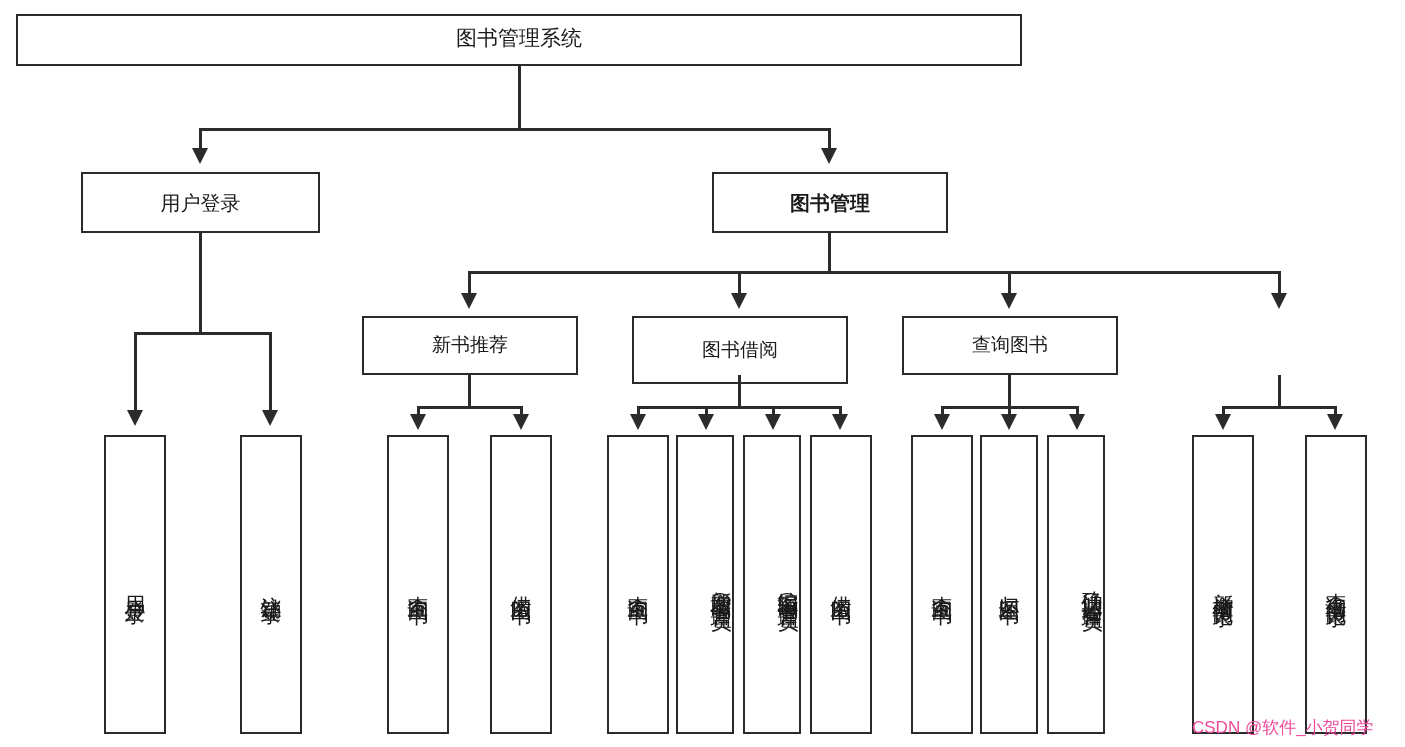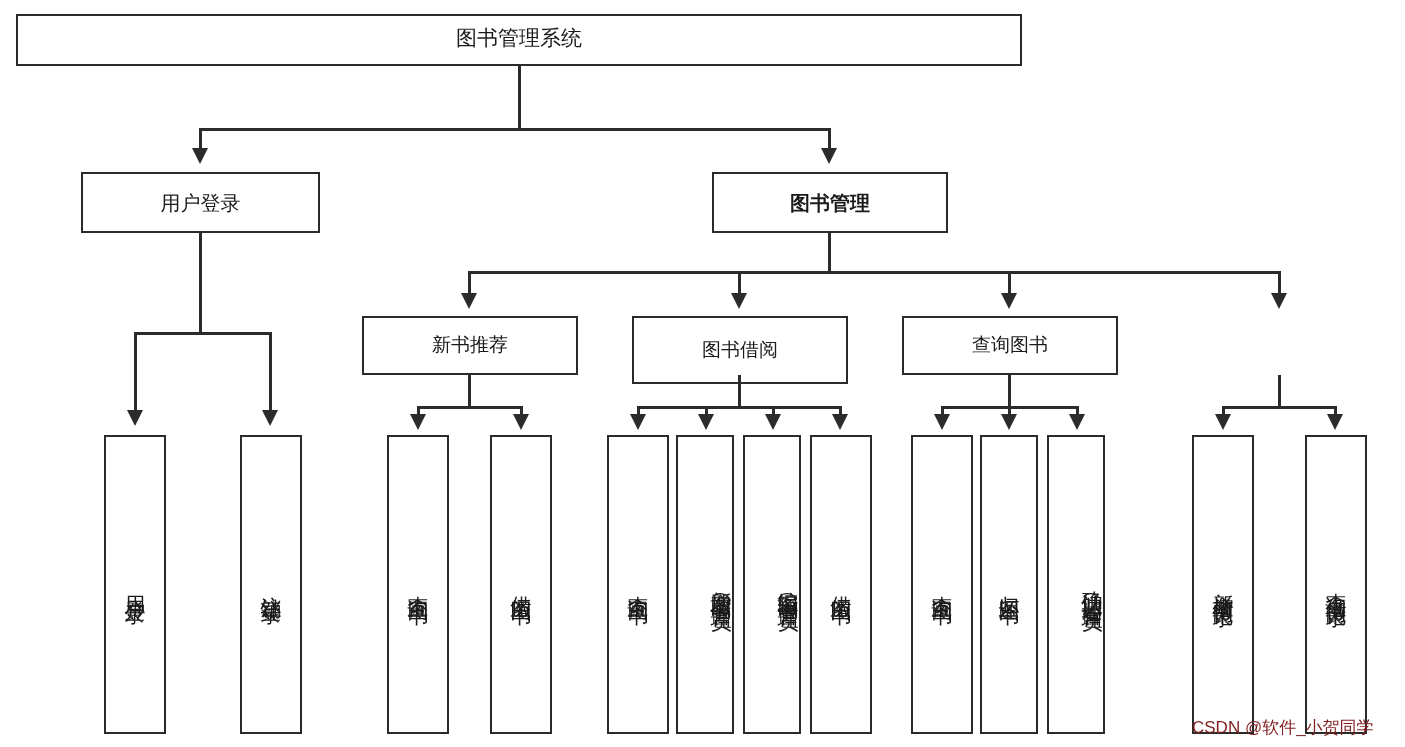--- a/index.html
+++ b/index.html
@@ -87,21 +87,21 @@
     position:absolute;
     width:0;height:0;
     border-left:8px solid transparent;
     border-right:8px solid transparent;
     border-top:16px solid #2b2b2b;
   }
   
   #watermark{
     position:absolute;
     font-size:17px;
-    color:#7f1d1d;
+    color:#ec4899;
     white-space:nowrap;
     user-select:none;
   }
 </style>
 </head>
 <body>
 
 <div id="canvas">
 
   <div class="node root" style="left:16px;top:14px;width:1006px;height:52px;font-family:Liberation Mono, monospace;">

